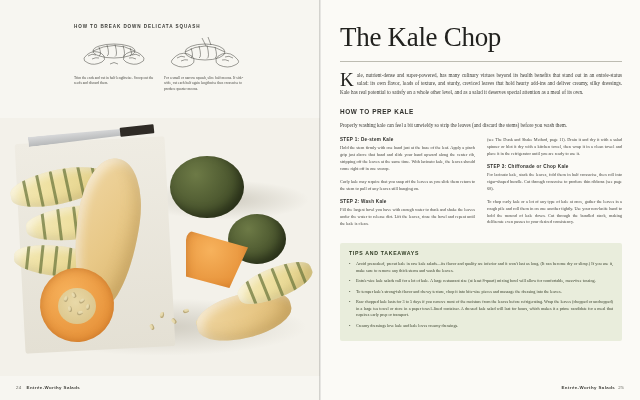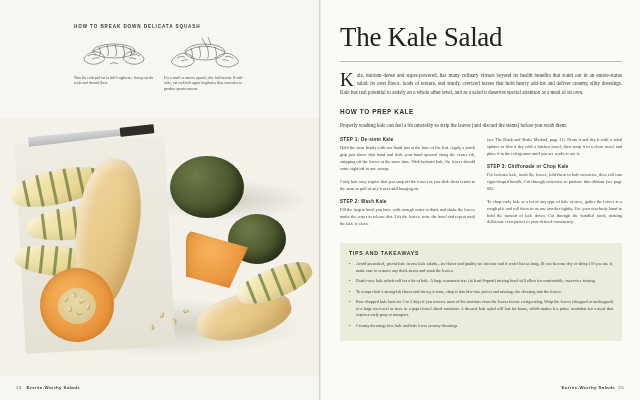--- a/index.html
+++ b/index.html
@@ -273,21 +273,21 @@
       <span>24</span>
       &nbsp;&nbsp;<b>Entrée-Worthy Salads</b>
     </div>
   </div>
 
   <div class="gutter"></div>
 
   <div class="page page-right">
     <div class="rp">
 
-      <div class="title">The Kale Salad</div>
+      <div class="title">The Kale Chop</div>
       <div class="rule"></div>
 
       <div class="intro">
         <span class="dropcap">K</span><span>ale, nutrient-dense and super-powered, has many culinary virtues beyond its health benefits that stand out in an entrée-status salad: its own flavor, loads of texture, and sturdy, creviced leaves that hold hearty add-ins and deliver creamy, silky dressings. Kale has real potential to satisfy on a whole other level, and as a salad it deserves special attention as a meal of its own.</span>
       </div>
 
       <div class="h2">HOW TO PREP KALE</div>
       <div class="lead">Properly washing kale can feel a bit unwieldy so strip the leaves (and discard the stems) before you wash them.</div>
 
       <div class="cols">

